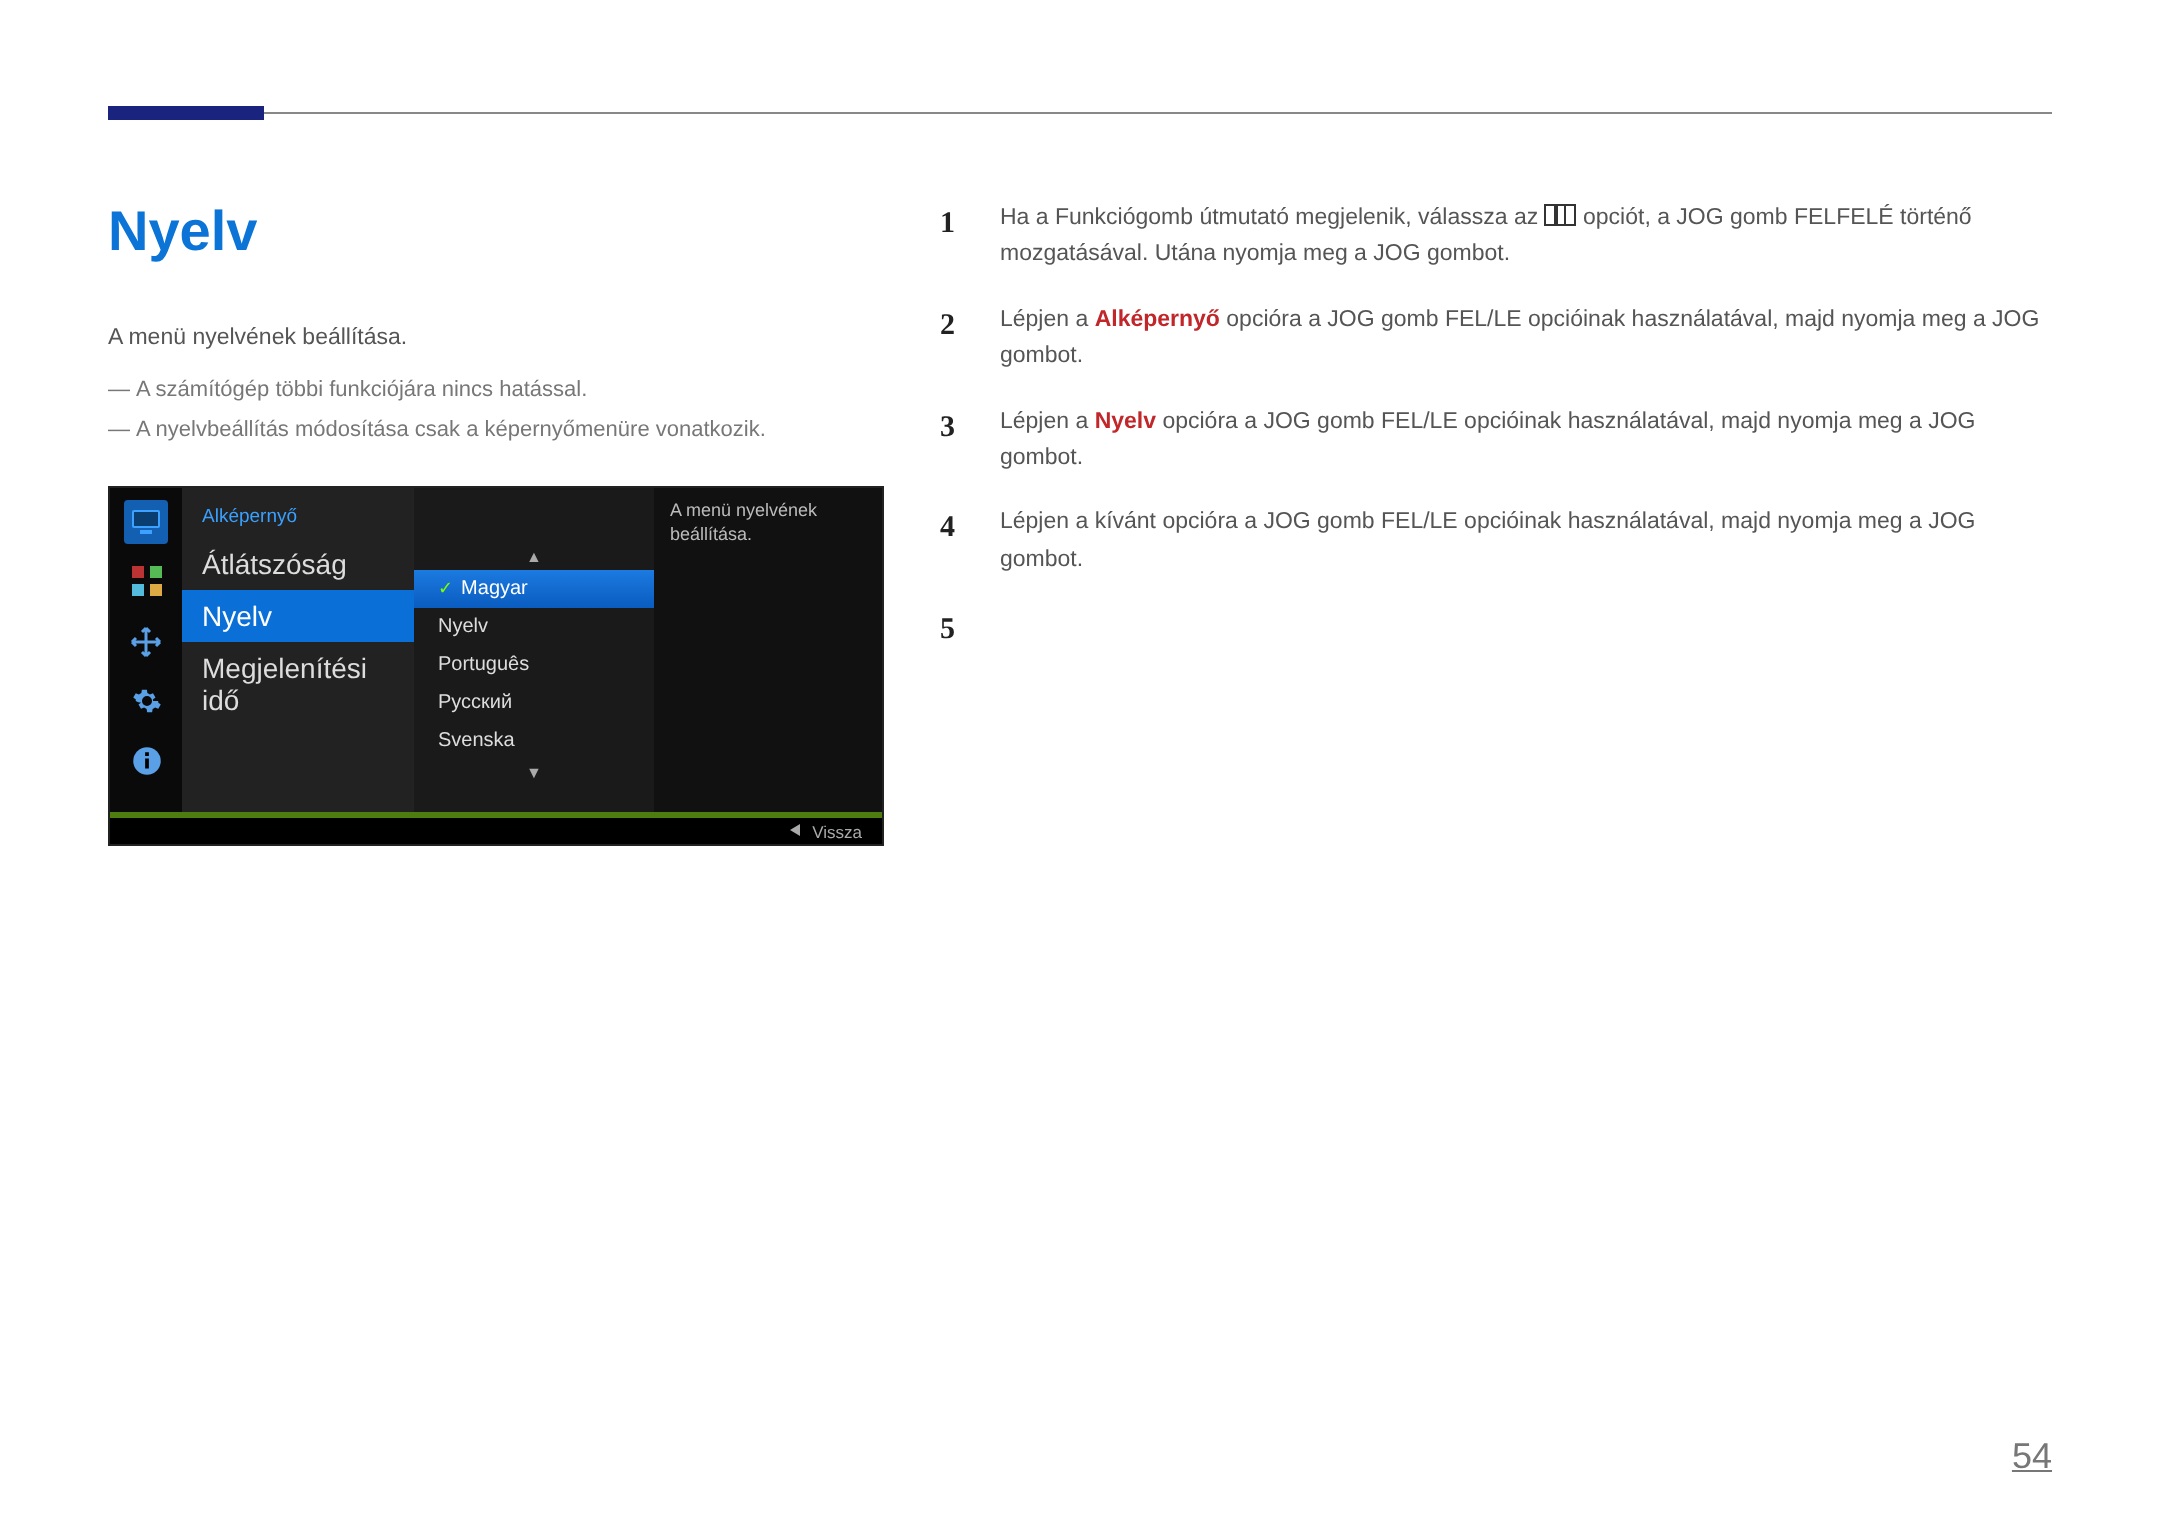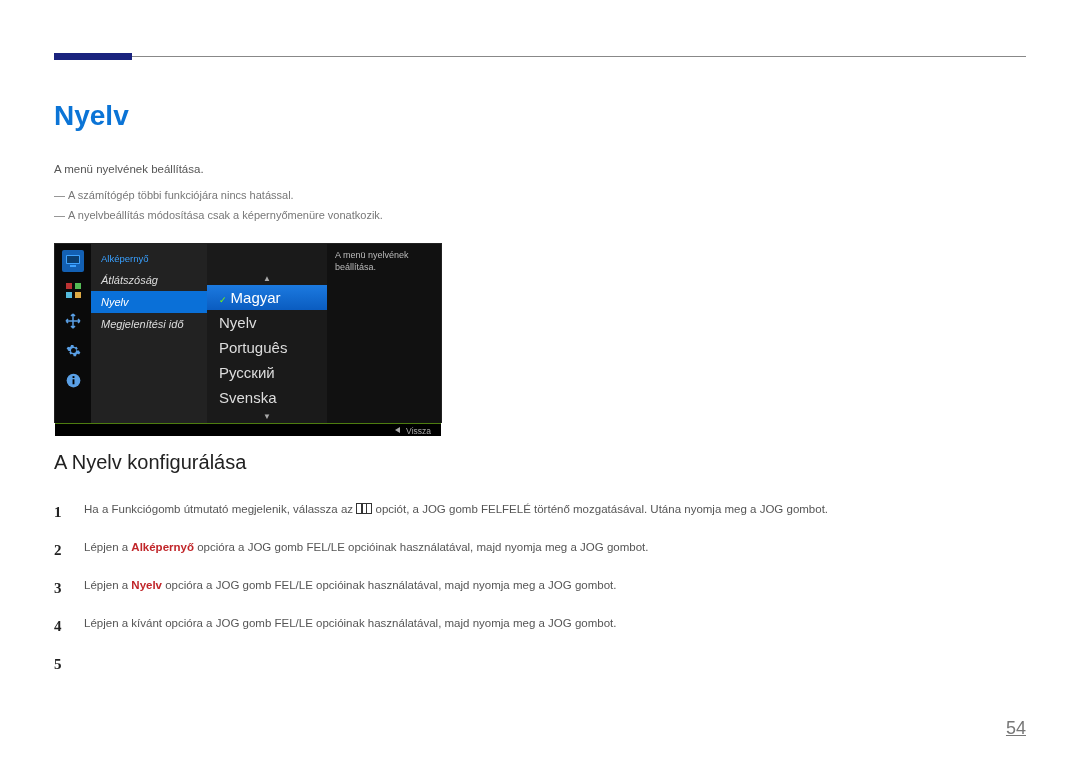--- a/index.html
+++ b/index.html
@@ -24,21 +24,20 @@
     top: 53px;
     left: 54px;
     width: 78px;
     height: 7px;
     background: #1a237e;
   }
   .page {
     display: flex;
     padding: 100px 54px 0 54px;
     gap: 28px;
-    flex-direction: column;
   }
   .left-col { width: 388px; flex-shrink: 0; }
   .right-col { flex: 1; }
   .main-title {
     font-size: 28px;
     font-weight: 600;
     color: #0b74d6;
     margin-bottom: 28px;
   }
   .sub-title {
@@ -120,43 +119,42 @@
     width: 116px;
     background: #222;
     padding-top: 4px;
   }
   .osd-menu .cat {
     color: #39a0ff;
     font-size: 9.5px;
     padding: 5px 10px 5px 10px;
   }
   .osd-menu .mi {
-    font-size: 11px;
+    font-size: 14px;
     padding: 5px 10px;
     color: #ddd;
-    font-style: italic;
   }
   .osd-menu .mi.sel {
     background: #0a70d8;
     color: #fff;
   }
   .osd-sub {
     width: 120px;
     background: #1a1a1a;
     padding-top: 28px;
     position: relative;
   }
   .osd-sub .arrow-up, .osd-sub .arrow-down {
     color: #aaa;
     font-size: 8px;
     text-align: center;
     padding: 2px 0;
   }
   .osd-sub .opt {
-    font-size: 15px;
+    font-size: 10px;
     padding: 4px 12px;
     color: #ddd;
   }
   .osd-sub .opt.sel {
     background: linear-gradient(#1c7ae0,#0a5cc0);
     color: #fff;
     position: relative;
   }
   .osd-sub .opt.sel::before {
     content: "✓";
@@ -168,21 +166,21 @@
     flex: 1;
     background: #111;
     padding: 6px 8px;
     font-size: 9px;
     color: #bbb;
     line-height: 1.3;
   }
   .osd-footer {
     height: 16px;
     background: #000;
-    border-top: 1px solid #4d7c0f;
+    border-top: 3px solid #4d7c0f;
     text-align: right;
     font-size: 8.5px;
     color: #aaa;
     padding: 2px 10px 0 0;
   }
   .osd-footer .tri {
     display: inline-block;
     width: 0; height: 0;
     border-top: 3px solid transparent;
     border-bottom: 3px solid transparent;
@@ -300,21 +298,20 @@
         <div class="osd-desc">A menü nyelvének beállítása.</div>
       </div>
       <div class="osd-footer">
         <span class="tri"></span><span>Vissza</span>
       </div>
     </div>
 
   </div>
 
   <div class="right-col">
-    <div class="sub-title">A Nyelv konfigurálása</div>
 
     <div class="step">
       <div class="step-num">1</div>
       <div>
         <span>Ha a Funkciógomb útmutató megjelenik, válassza az </span><span class="menu-glyph"></span><span> opciót, a JOG gomb FELFELÉ történő mozgatásával. Utána nyomja meg a JOG gombot.</span>
       </div>
     </div>
 
     <div class="step">
       <div class="step-num">2</div>

